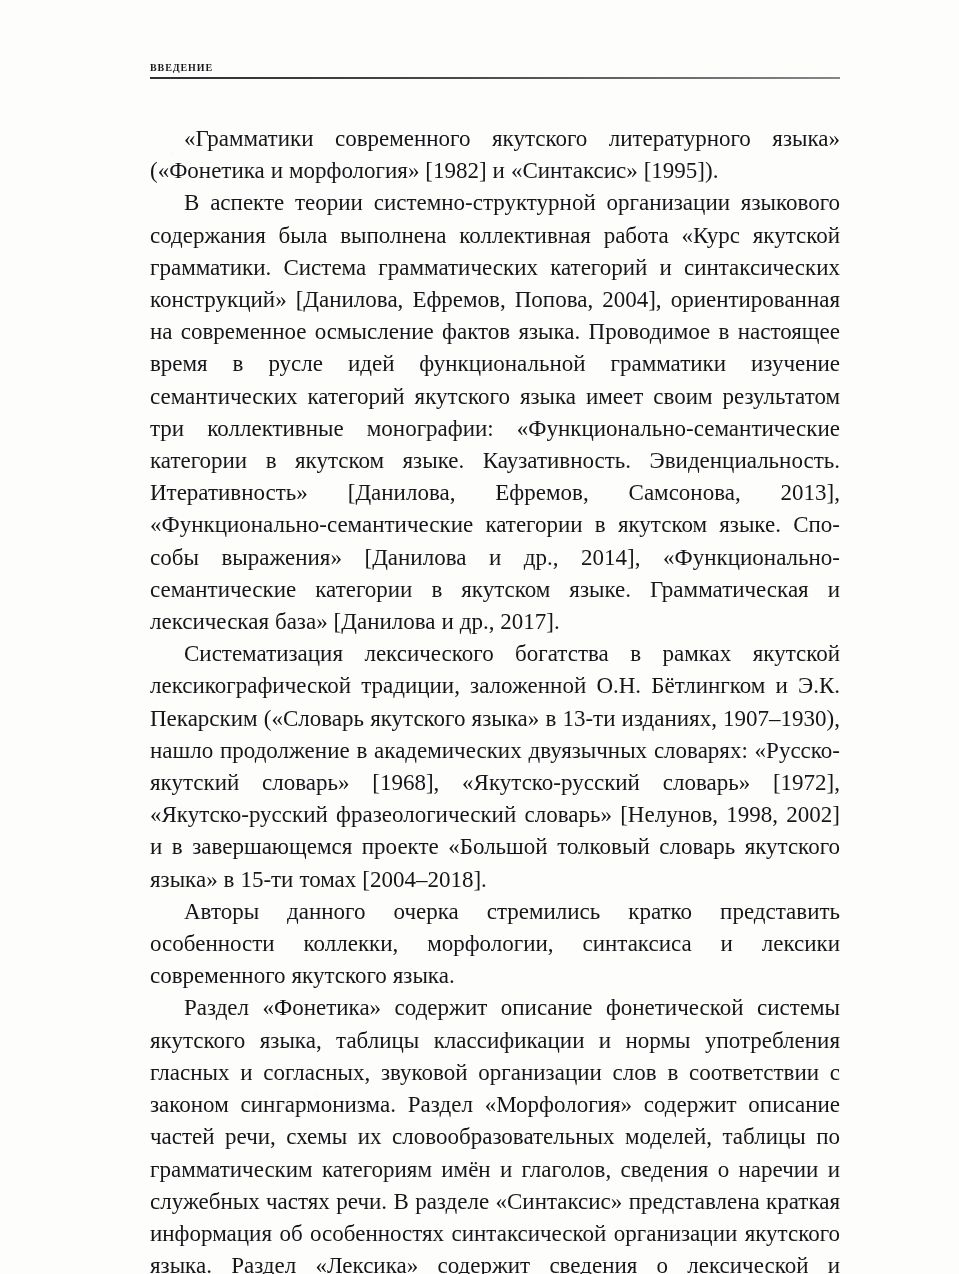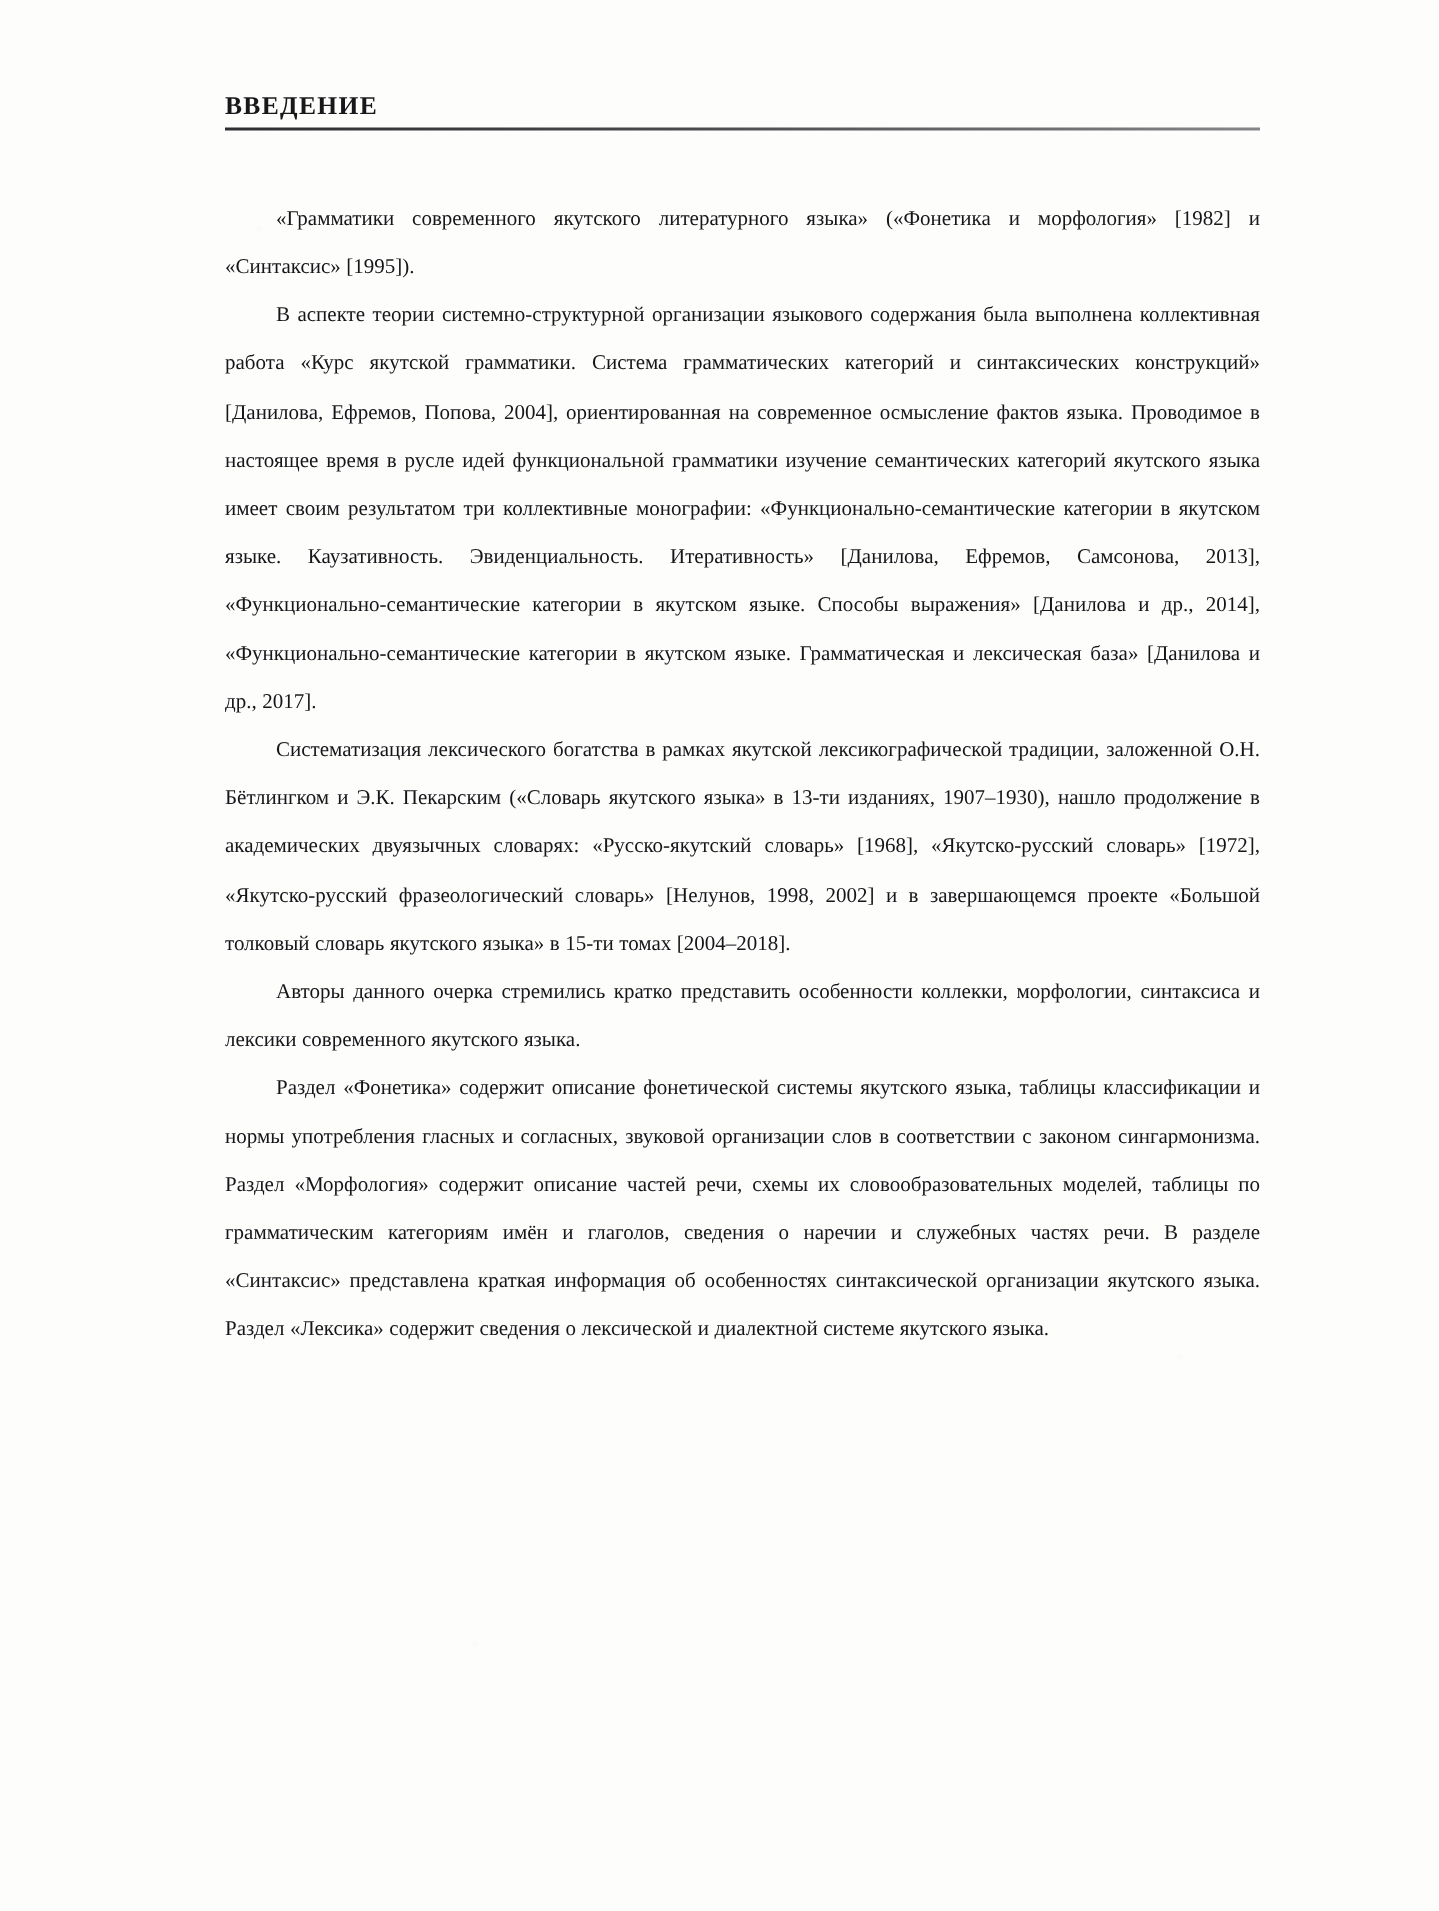--- a/index.html
+++ b/index.html
@@ -17,39 +17,39 @@
     color: #1b1b1b;
   }
   .content {
     position: absolute;
     left: 150px;
     top: 62px;
     width: 690px;
   }
   .running-head {
     font-family: "Liberation Serif", "DejaVu Serif", serif;
-    font-size: 17px;
+    font-size: 10px;
     font-weight: bold;
     letter-spacing: 0.9px;
     color: #18181a;
     text-transform: uppercase;
     line-height: 1.1;
     margin: 0 0 4px 0;
   }
   .head-rule {
     width: 100%;
     height: 2px;
     background: linear-gradient(to right, #2e2e30 0%, #4a4a4d 45%, #86868a 100%);
     margin: 0 0 44px 0;
   }
   .body-text p {
     margin: 0;
     text-align: justify;
     text-justify: inter-word;
-    font-size: 14px;
+    font-size: 23px;
     line-height: 32.2px;
     text-indent: 34px;
     hyphens: manual;
     color: #16161a;
     word-spacing: 0.2px;
   }
   
   .grain {
     position: absolute;
     inset: 0;

